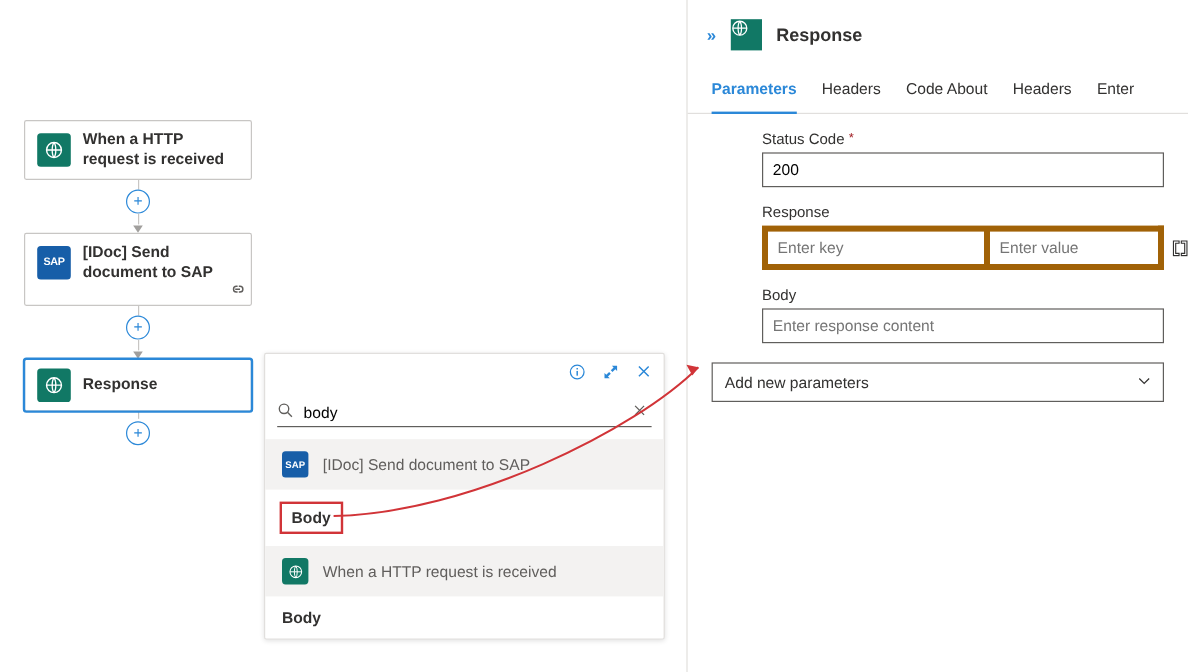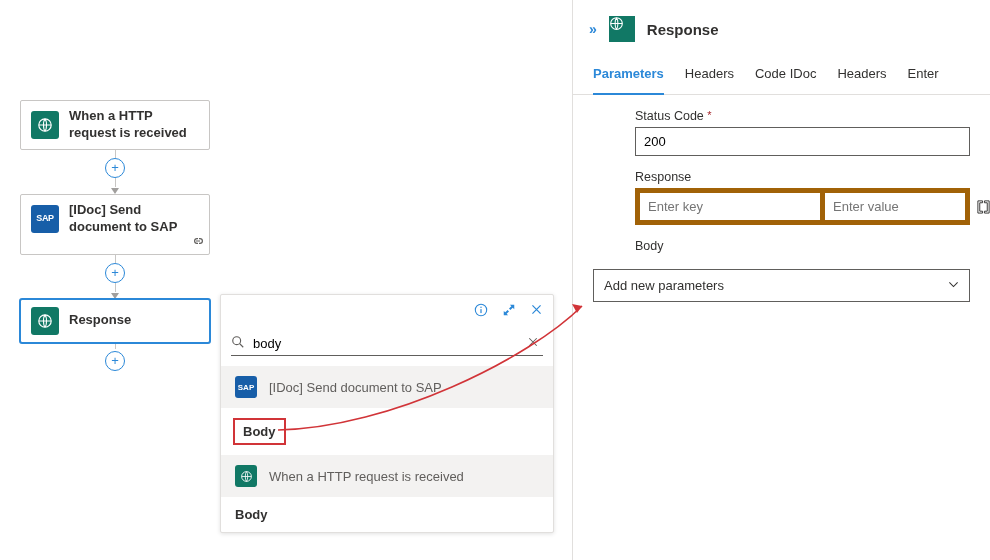--- a/index.html
+++ b/index.html
@@ -295,21 +295,21 @@
       <svg width="15" height="15" viewBox="0 0 16 16">
           <circle cx="8" cy="8" r="6.2" fill="none" stroke="#fff" stroke-width="1.2"></circle>
           <path d="M2 8h12M8 2c2 2 2 10 0 12M8 2c-2 2-2 10 0 12" fill="none" stroke="#fff" stroke-width="1.1"></path>
         </svg>
     </div>
     <span class="panel-title">Response</span>
   </div>
   <div class="tabs">
     <div class="tab active">Parameters</div>
     <div class="tab">Headers</div>
-    <div class="tab">Code IDoc</div>
+    <div class="tab">Code About</div>
     <div class="tab">Headers</div>
     <div class="tab">Enter</div>
   </div>
   <div class="form">
     <div class="field-block">
       <div class="field-label">
         <span>Status Code</span> <span class="req">*</span>
       </div>
       <input class="txt" type="text" value="200" style="">
     </div>
@@ -320,20 +320,21 @@
         <input class="v" type="text" placeholder="Enter value" style="">
         <div class="kv-icon">
           <svg width="15" height="15" viewBox="0 0 16 16">
               <path d="M2 2h5v2H4v9h3v2H2V2zm12 0H9v2h3v9H9v2h5V2z" fill="none" stroke="#323130" stroke-width="1"></path>
             </svg>
         </div>
       </div>
     </div>
     <div class="field-block">
       <div class="field-label">Body</div>
+      <input class="txt" type="text" placeholder="Enter response content" style="">
     </div>
     <div class="add-params">
       <span>Add new parameters</span>
       <span class="chevd">
         <svg width="11" height="11" viewBox="0 0 16 16">
             <path d="M2 5l6 6 6-6" fill="none" stroke="#323130" stroke-width="1.5"></path>
           </svg>
       </span>
     </div>
   </div>

